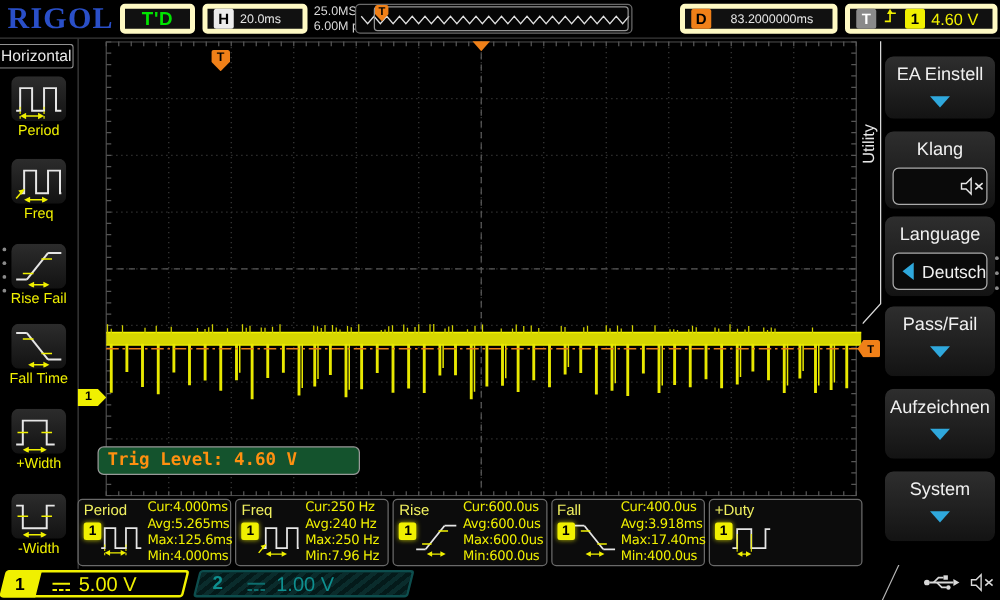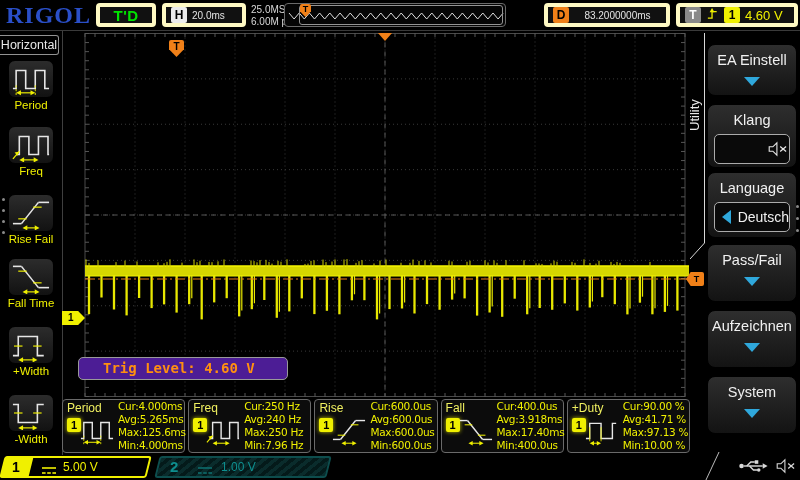--- a/index.html
+++ b/index.html
@@ -46,21 +46,21 @@
     border-left:7px solid transparent;border-right:7px solid transparent;border-top:8px solid #f08018;}
   .tflag-top{position:absolute;left:107px;top:7px;width:15px;height:17px;background:#f08018;border-radius:2px;
     clip-path:polygon(0 0,100% 0,100% 55%,50% 100%,0 55%);color:#000;font:bold 10px/13px "Liberation Sans",sans-serif;text-align:center;}
   .tflag-right{position:absolute;left:624px;top:239px;width:18px;height:14px;background:#f08018;border-radius:2px;
     clip-path:polygon(0 50%,26% 0,100% 0,100% 100%,26% 100%);color:#000;font:bold 9px/14px "Liberation Sans",sans-serif;
     text-align:center;padding-left:3px;}
   .ch-arrow{position:absolute;left:0px;top:278px;width:23px;height:14px;background:#f0f000;
     clip-path:polygon(0 0,70% 0,100% 50%,70% 100%,0 100%);color:#000;font:bold 10px/14px "Liberation Sans",sans-serif;
     text-align:left;padding-left:6px;}
   .trig-label{position:absolute;left:16px;top:324px;width:210px;height:23px;border:1px solid #999;border-radius:5px;
-    background:#4c1d95;color:#ff9010;font:bold 14px/21px "DejaVu Sans Mono",monospace;padding-left:24px;white-space:nowrap;}
+    background:#14532d;color:#ff9010;font:bold 14px/21px "DejaVu Sans Mono",monospace;padding-left:7px;white-space:nowrap;}
 
   
   .measure-bar{position:absolute;left:62px;top:399px;width:628px;height:54px;display:flex;gap:3px;}
   .m-box{flex:1;position:relative;background:#0c0c0c;border:1px solid #6a6a6a;border-radius:4px;}
   .m-name{position:absolute;left:4px;top:1px;color:#f0f060;font-size:12px;}
   .m-src{position:absolute;left:4px;top:18px;width:14px;height:14px;background:#f0f000;border-radius:2px;
     color:#000;font:bold 11px/14px "Liberation Sans",sans-serif;text-align:center;box-shadow:0 0 4px rgba(240,240,0,.8);}
   .m-icon{position:absolute;left:17px;top:14px;}
   .m-stats{position:absolute;left:55px;top:0;color:#f0f000;font-family:"DejaVu Sans",sans-serif;
     font-size:10.5px;line-height:13px;letter-spacing:-0.3px;white-space:nowrap;}
@@ -84,21 +84,21 @@
 
   
   .ch{position:absolute;top:456px;height:22px;}
   .ch .bg{position:absolute;left:0;top:0;width:100%;height:100%;transform:skewX(-14deg);border-radius:3px;}
   .ch1{left:3px;width:146px;}
   .ch1 .bg{border:2px solid #f0f000;background:#000;}
   .numblock{position:absolute;left:-1px;top:0;width:29px;height:22px;background:#f0f000;
     transform:skewX(-14deg);border-radius:3px 0 0 3px;}
   .ch-num{position:absolute;top:3px;font:bold 14px/16px "Liberation Sans",sans-serif;}
   .ch-dc{position:absolute;top:6px;}
-  .ch-scale{position:absolute;top:4px;font-size:12px;}
+  .ch-scale{position:absolute;top:4px;font-size:16px;}
   .ch1 .ch-num{left:9px;color:#000;}
   .ch1 .ch-dc{left:38px;}
   .ch1 .ch-scale{left:60px;color:#f0f000;}
   .ch2{left:157px;width:172px;}
   .ch2 .bg{border:2px solid #0d4d4d;background:repeating-linear-gradient(135deg,#0a2c2c 0 4px,#041a1a 4px 8px);}
   .ch2 .ch-num{left:13px;color:#0e8f8f;font-size:15px;}
   .ch2 .ch-dc{left:40px;}
   .ch2 .ch-scale{left:64px;color:#0e8f8f;}
 </style>
 </head>
@@ -696,26 +696,20 @@
         <div class="m-name">+Duty</div>
       <div class="m-src">1</div>
       <div class="m-icon"><svg width="34" height="32" viewBox="0 0 36 32">
             <polyline points="1,25 5,25 5,9 17,9 17,25 29,25 29,9 33,9" fill="none" stroke="#e6e6e6" stroke-width="1.5"></polyline>
             <line x1="5" y1="13" x2="5" y2="28" stroke="#f0f000" stroke-width="0.9"></line>
             <line x1="17" y1="13" x2="17" y2="28" stroke="#f0f000" stroke-width="0.9"></line>
             <line x1="8" y1="30" x2="14" y2="30" stroke="#f0f000" stroke-width="1.1"></line>
  <path d="M5,30 l4.5,-2.4 v4.8 Z" fill="#f0f000"></path>
             <path d="M17,30 l-4.5,-2.4 v4.8 Z" fill="#f0f000"></path>
           </svg></div>
-      <div class="m-stats">
-          <div>Cur:90.00 %</div>
-          <div>Avg:41.71 %</div>
-          <div>Max:97.13 %</div>
-          <div>Min:10.00 %</div>
-        </div>
       </div>
     </div>
 
   <div class="right-sidebar">
     <svg width="110" height="449" style="position:absolute;left:0;top:0;">
       <path d="M14.5,2 L14.5,212 L0,228" stroke="#d8d8d8" stroke-width="1" fill="none"></path>
     </svg>
     <div class="utility-text">Utility</div>
     <div id="right-menu">
         <div class="rm-item" style="top: 13px; height: 52px;">

